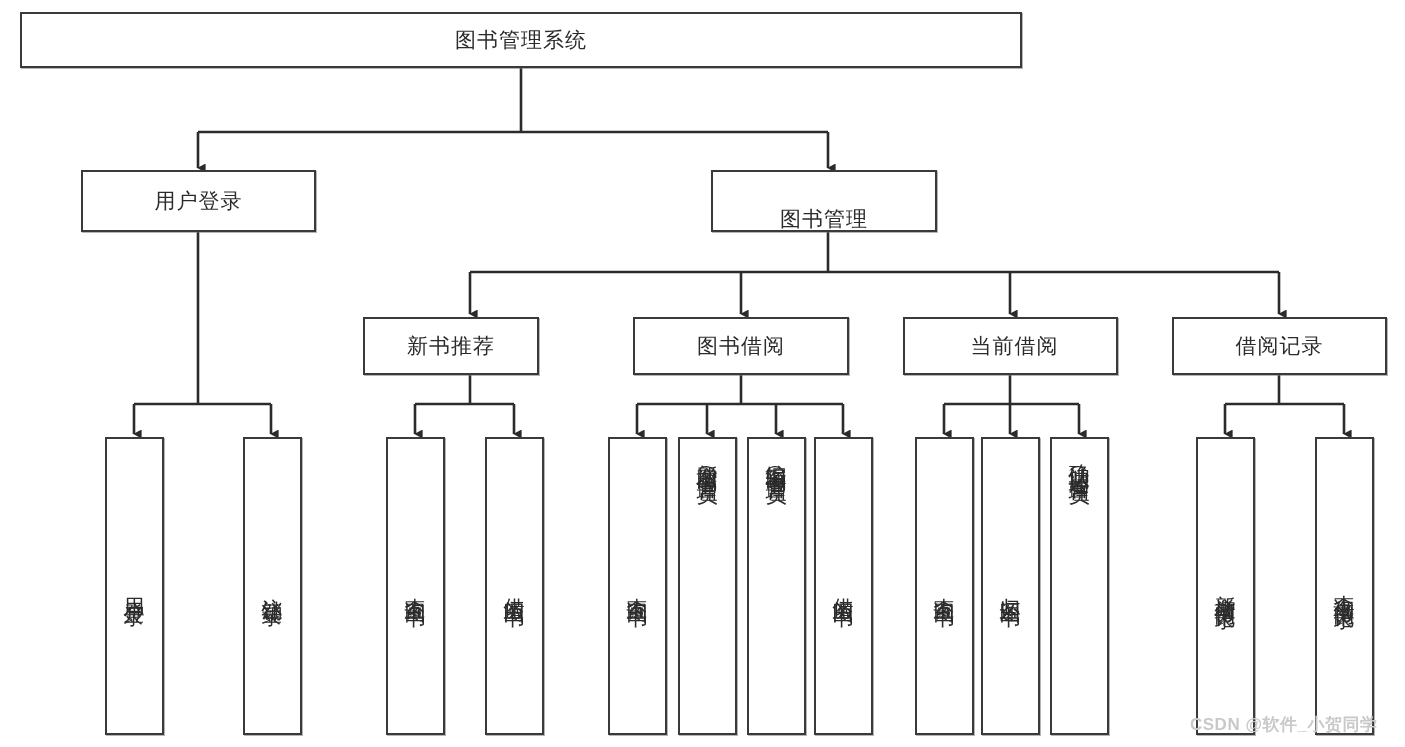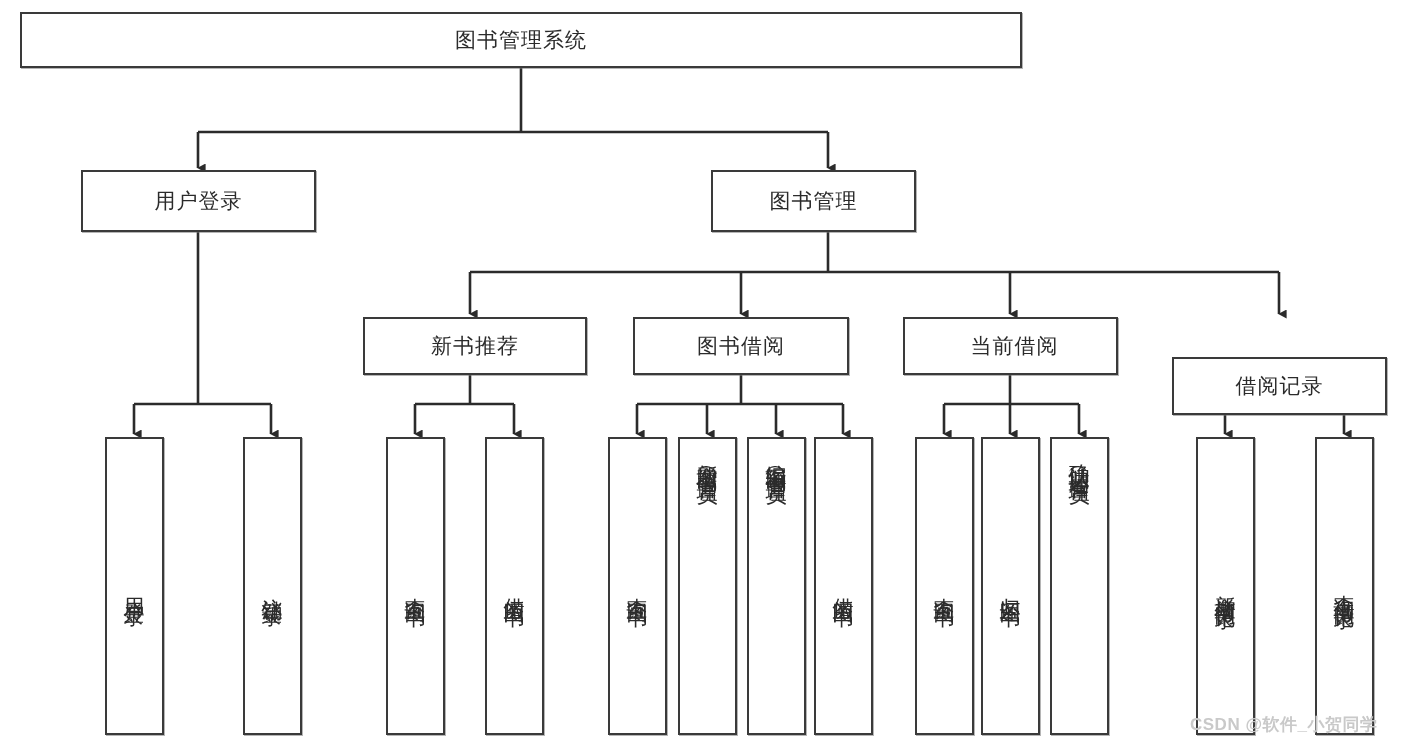--- a/index.html
+++ b/index.html
@@ -124,37 +124,37 @@
 </svg>
 
 <div class="node-box node-h" style="left:20px; top:12px; width:1002px; height:56px;">
   <span class="node-label">图书管理系统</span>
 </div>
 
 <div class="node-box node-h" style="left:81px; top:170px; width:235px; height:62px;">
   <span class="node-label">用户登录</span>
 </div>
 
-<div class="node-box node-h" style="left:711px; top:170px; width:205px; height:62px;">
+<div class="node-box node-h" style="left:711px; top:170px; width:226px; height:62px;align-items:flex-end;">
   <span class="node-label">图书管理</span>
 </div>
 
-<div class="node-box node-h" style="left:363px; top:317px; width:224px; height:58px;">
+<div class="node-box node-h" style="left:363px; top:317px; width:176px; height:58px;">
   <span class="node-label">新书推荐</span>
 </div>
 
 <div class="node-box node-h" style="left:633px; top:317px; width:216px; height:58px;">
   <span class="node-label">图书借阅</span>
 </div>
 
 <div class="node-box node-h" style="left:903px; top:317px; width:215px; height:58px;padding-left:8px;">
   <span class="node-label">当前借阅</span>
 </div>
 
-<div class="node-box node-h" style="left:1172px; top:317px; width:215px; height:58px;margin-top:40px;">
+<div class="node-box node-h" style="left:1172px; top:317px; width:215px; height:58px;">
   <span class="node-label">借阅记录</span>
 </div>
 
 <div class="node-box node-v align-center" style="left:105px; top:437px; width:59px; height:298px;">
   <span class="node-label">用户登录</span>
 </div>
 
 <div class="node-box node-v align-center" style="left:243px; top:437px; width:59px; height:298px;">
   <span class="node-label">注销登录</span>
 </div>

